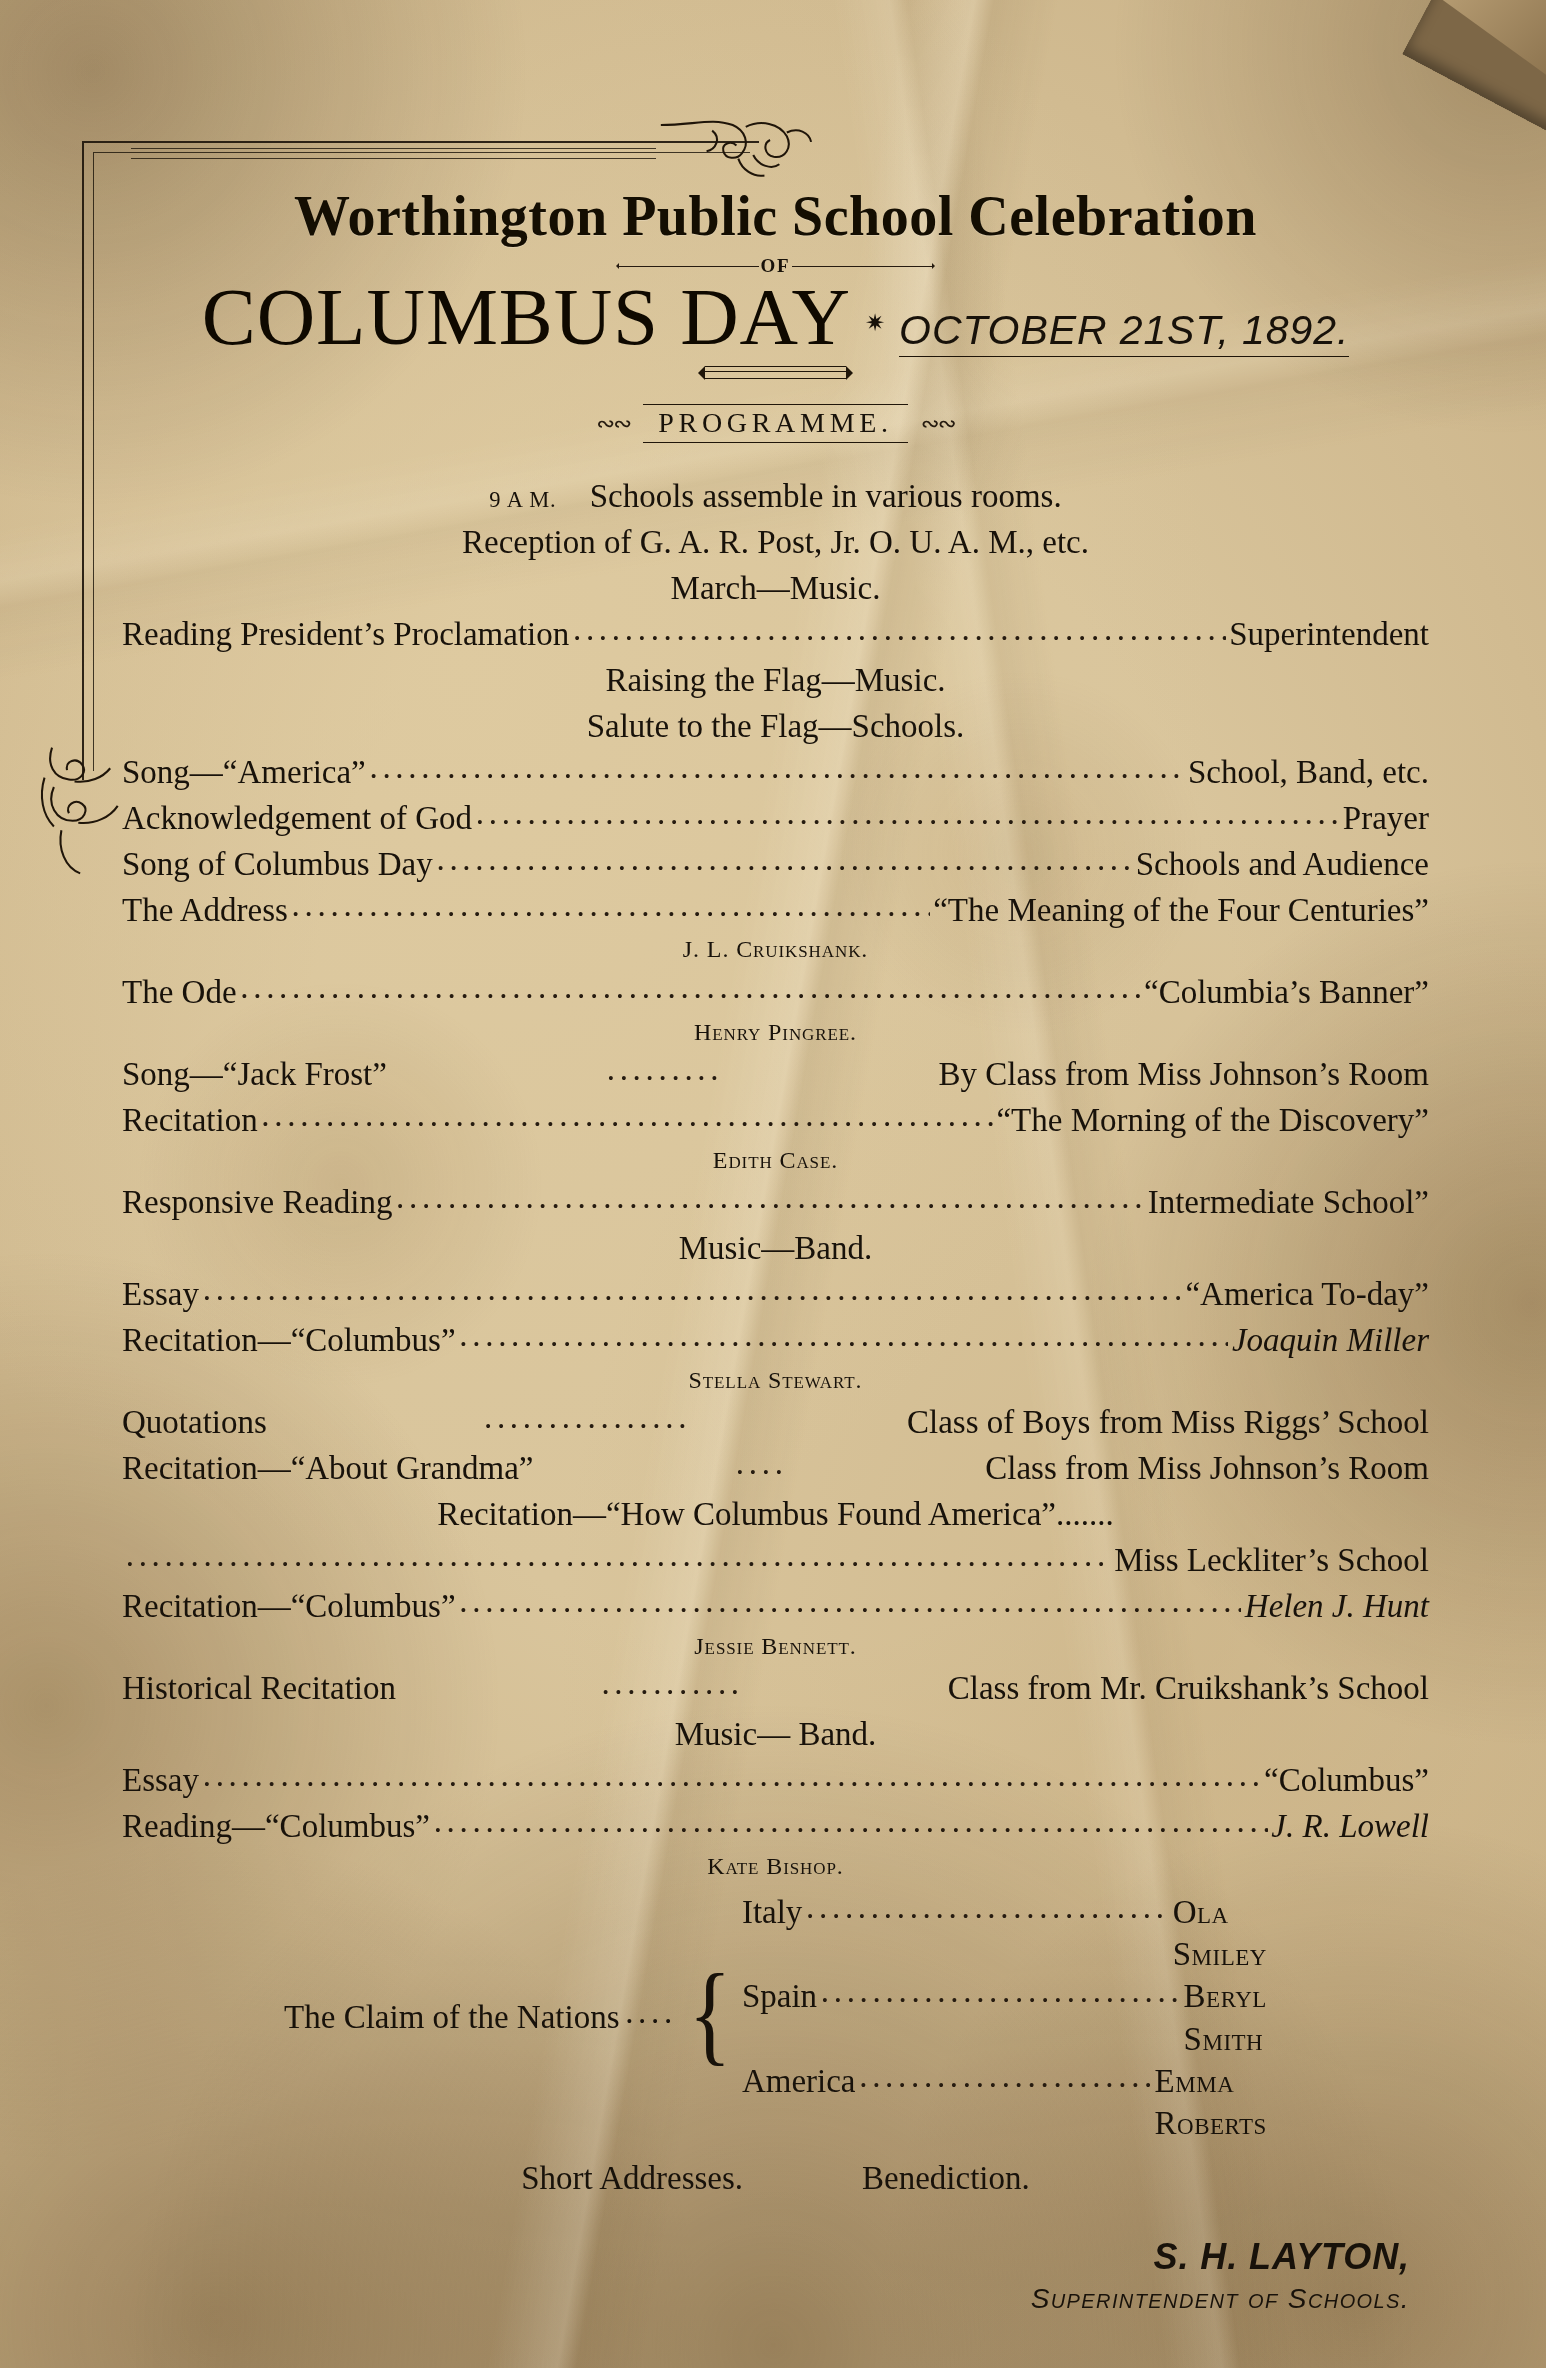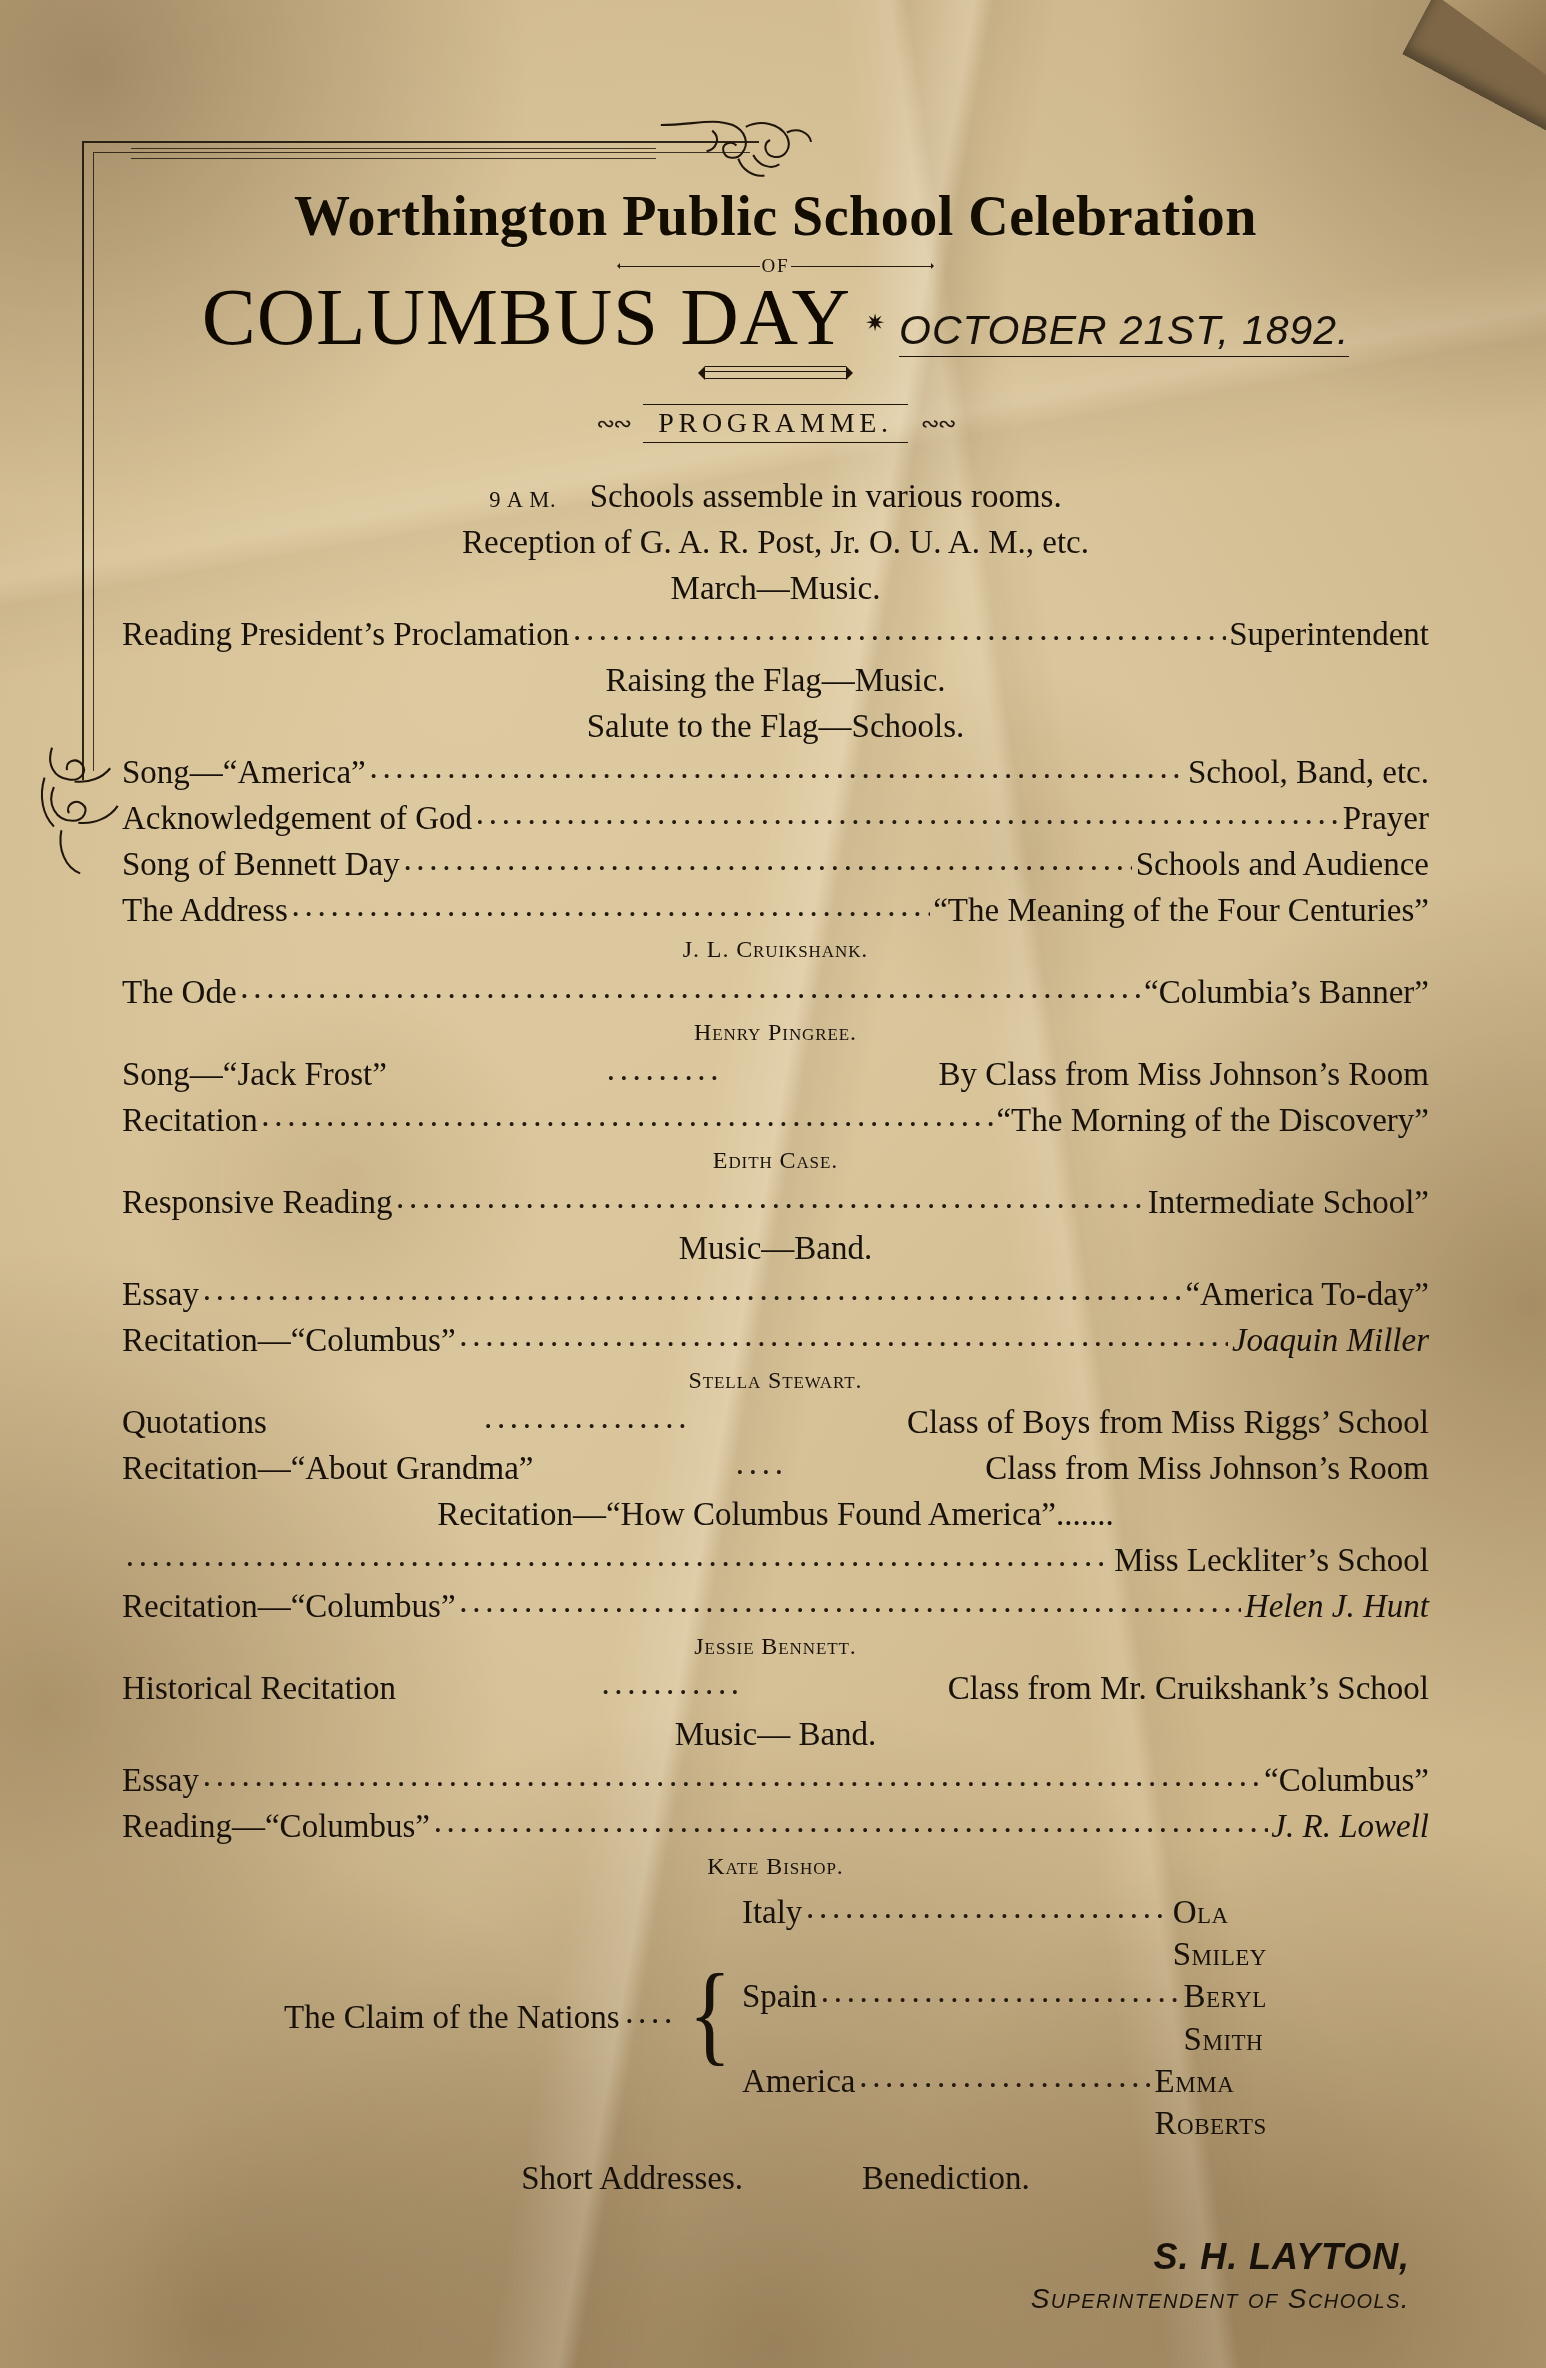--- a/index.html
+++ b/index.html
@@ -141,20 +141,21 @@
     text-shadow: 0 0.9px 0 rgba(255,255,255,0.18);
   }
   .of-row {
     display: flex;
     align-items: center;
     justify-content: center;
     gap: 1px;
     margin: 9.4px 0 1.9px 0;
     font-size: 19px;
     letter-spacing: 1.9px;
+    font-weight: bold;
   }
   .of-row .bar {
     height: 0;
     border-top: 0.9px solid #2a2015;
     flex: 0 0 141px;
     position: relative;
   }
   .of-row .bar::before {
     content: "";
     position: absolute;
@@ -423,21 +424,21 @@
           <span>School, Band, etc.</span>
         </p>
 
         <p class="ln spread">
           <span>Acknowledgement of God</span>
           <span class="dots"></span>
           <span>Prayer</span>
         </p>
 
         <p class="ln spread">
-          <span>Song of Bennett Day</span>
+          <span>Song of Columbus Day</span>
           <span class="dots"></span>
           <span>Schools and Audience</span>
         </p>
 
         <p class="ln spread">
           <span>The Address</span>
           <span class="dots"></span>
           <span>“The Meaning of the Four Centuries”</span>
         </p>
 

